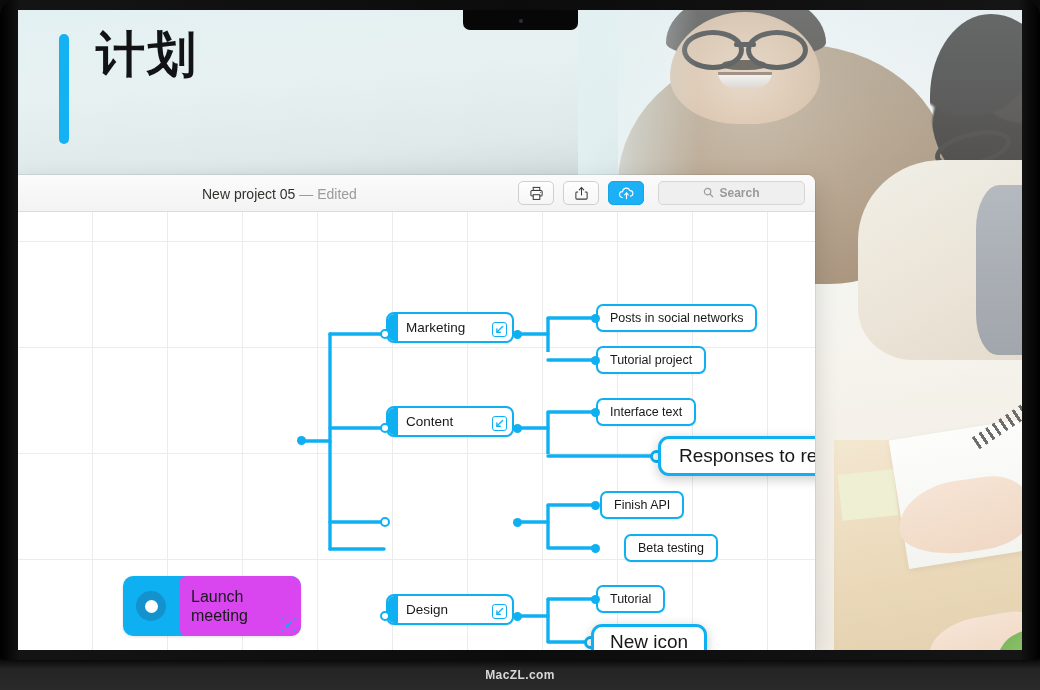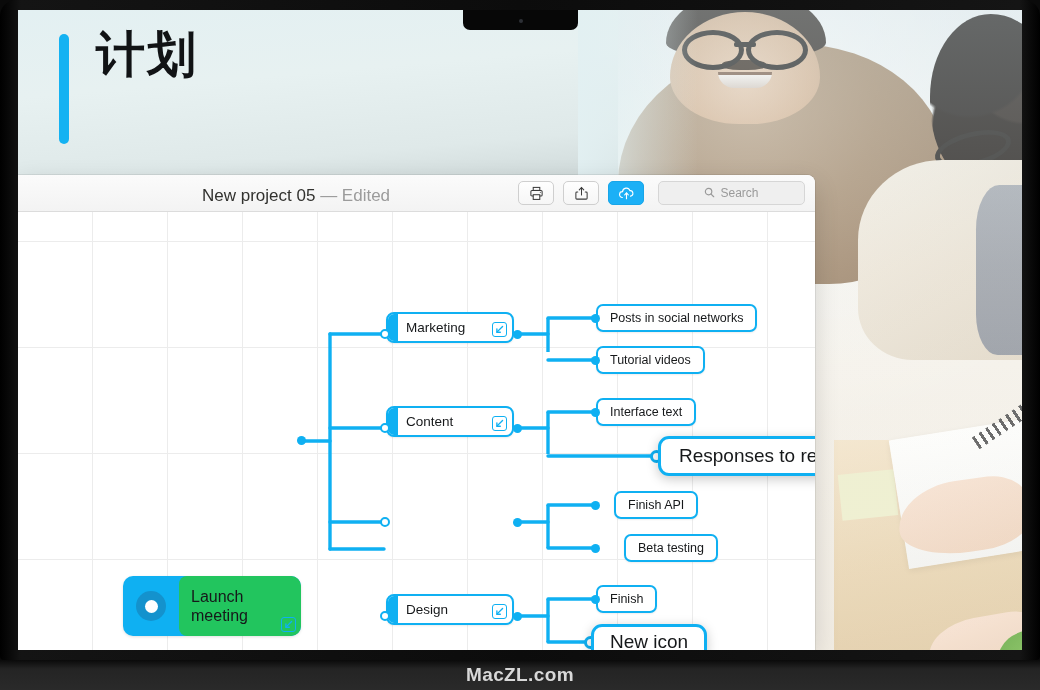--- a/index.html
+++ b/index.html
@@ -237,21 +237,21 @@
   }
   .titlebar {
     position: relative;
     height: 37px;
     background: linear-gradient(180deg,#fbfbfb 0%,#f3f3f3 100%);
     border-bottom: 1px solid #dcdcdc;
   }
   .doc-title {
     position: absolute;
     left: 184px; top: 11px;
-    font-size: 17px;
+    font-size: 14px;
     color: #32322f;
   }
   .doc-title .edited { color: #9b9b9b; }
   .tb-buttons {
     position: absolute;
     left: 500px; top: 6px;
     display: flex;
     gap: 9px;
     align-items: center;
   }
@@ -270,21 +270,21 @@
   .search-box {
     position: absolute;
     left: 640px; top: 6px;
     width: 147px; height: 24px;
     border: 1px solid #d6d6d6;
     border-radius: 5px;
     background: #efefef;
     display: flex; align-items: center; justify-content: center;
     gap: 5px;
   }
-  .search-label { font-size: 12px; color: #9a9a9a; }
+  .search-label { font-size: 12px; color: #9a9a9a; font-weight: bold; }
 
   .canvas {
     position: relative;
     height: 438px;
     background: #fff;
     background-image:
       linear-gradient(to right, #ececec 1px, transparent 1px),
       linear-gradient(to bottom, #ececec 1px, transparent 1px);
     background-size: 75px 106px;
     background-position: -1px 29px;
@@ -334,21 +334,21 @@
   .root-donut i {
     width: 13px; height: 13px;
     border-radius: 50%;
     background: #fff;
     display: block;
   }
   .root-body {
     position: relative;
     flex: 1;
     align-self: stretch;
-    background: #22c55e;
+    background: #d946ef;
     border-radius: 8px;
     display: flex; align-items: center;
     padding-left: 12px;
   }
   .root-text {
     font-size: 16px; line-height: 19px;
     color: #16181a; font-weight: 400;
   }
 
   
@@ -416,21 +416,21 @@
 
   
   .footer-bar {
     position: absolute;
     left: 0; bottom: 0;
     width: 1040px; height: 30px;
     background: linear-gradient(180deg,#0a0a0a 0%,#242424 30%,#2a2a2a 100%);
     display: flex; align-items: center; justify-content: center;
   }
   .watermark {
-    font-size: 19px;
+    font-size: 12px;
     font-weight: 700;
     color: #d8d8d8;
     letter-spacing: .4px;
   }
 </style>
 </head>
 <body>
 
 <div id="stage">
 
@@ -585,21 +585,21 @@
             </div>
             <div class="dot ring" style="left:362px; top:117px;"></div>
             <div class="dot" style="left:495px; top:118px;"></div>
 
             <div class="node node-l2" style="left:578px; top:92px;">
               <span class="node-label">Posts in social networks</span>
             </div>
             <div class="dot" style="left:573px; top:102px;"></div>
 
             <div class="node node-l2" style="left:578px; top:134px;">
-              <span class="node-label">Tutorial videos</span>
+              <span class="node-label">Tutorial project</span>
             </div>
             <div class="dot" style="left:573px; top:144px;"></div>
 
             <div class="node node-l1" style="left:368px; top:194px;">
               <span class="node-label">Content</span>
               <span class="collapse-icon">
                 <svg width="9" height="9" viewBox="0 0 10 10" fill="none" stroke="#0fb0f2" stroke-width="1.5" stroke-linecap="round" stroke-linejoin="round">
                   <path d="M8.4 1.6 L2.1 7.9"></path>
                     <path d="M2.1 4.3 V8.1 H5.9"></path>
                 </svg>
@@ -614,21 +614,21 @@
             <div class="dot" style="left:573px; top:196px;"></div>
 
             <div class="node node-l2 node-hl" style="left:640px; top:224px; height:40px; padding:0 18px;">
               <span class="node-label">Responses to reviews</span>
             </div>
             <div class="dot big" style="left:632px; top:238px;"></div>
 
             <div class="dot ring" style="left:362px; top:305px;"></div>
             <div class="dot" style="left:495px; top:306px;"></div>
 
-            <div class="node node-l2" style="left:596px; top:279px;">
+            <div class="node node-l2" style="left:582px; top:279px;">
               <span class="node-label">Finish API</span>
             </div>
             <div class="dot" style="left:573px; top:289px;"></div>
 
             <div class="node node-l2" style="left:606px; top:322px;">
               <span class="node-label">Beta testing</span>
             </div>
             <div class="dot" style="left:573px; top:332px;"></div>
 
             <div class="node node-l1" style="left:368px; top:382px;">
@@ -637,21 +637,21 @@
                 <svg width="9" height="9" viewBox="0 0 10 10" fill="none" stroke="#0fb0f2" stroke-width="1.5" stroke-linecap="round" stroke-linejoin="round">
                   <path d="M8.4 1.6 L2.1 7.9"></path>
                     <path d="M2.1 4.3 V8.1 H5.9"></path>
                 </svg>
               </span>
             </div>
             <div class="dot ring" style="left:362px; top:399px;"></div>
             <div class="dot" style="left:495px; top:400px;"></div>
 
             <div class="node node-l2" style="left:578px; top:373px;">
-              <span class="node-label">Finish</span>
+              <span class="node-label">Tutorial</span>
             </div>
             <div class="dot" style="left:573px; top:383px;"></div>
 
             <div class="node node-l2 node-hl" style="left:573px; top:412px; height:36px; padding:0 16px;">
               <span class="node-label">New icon</span>
             </div>
             <div class="dot big" style="left:566px; top:424px;"></div>
 
           </div>
         </div>

